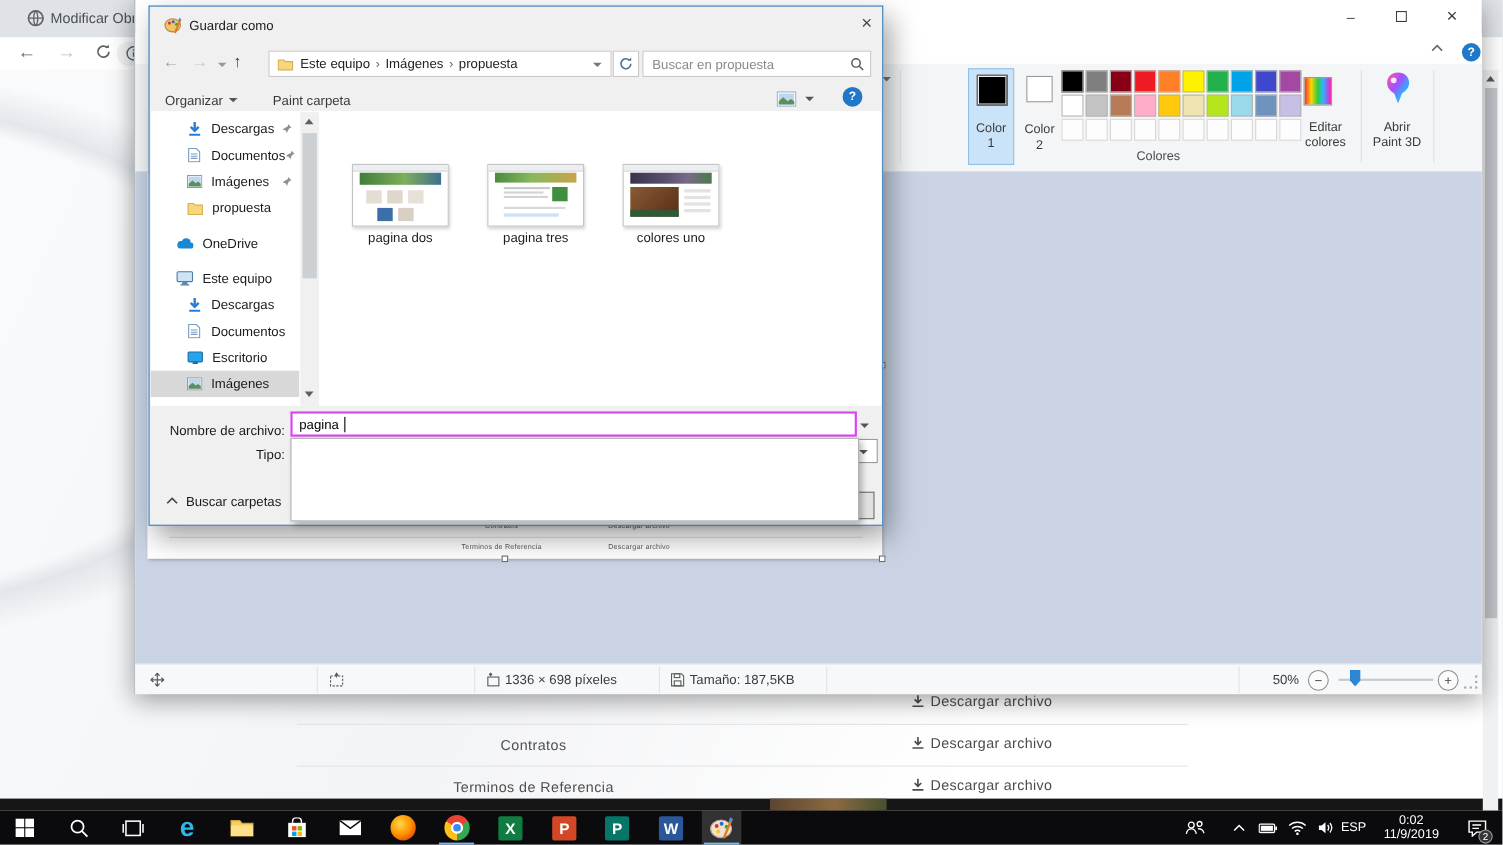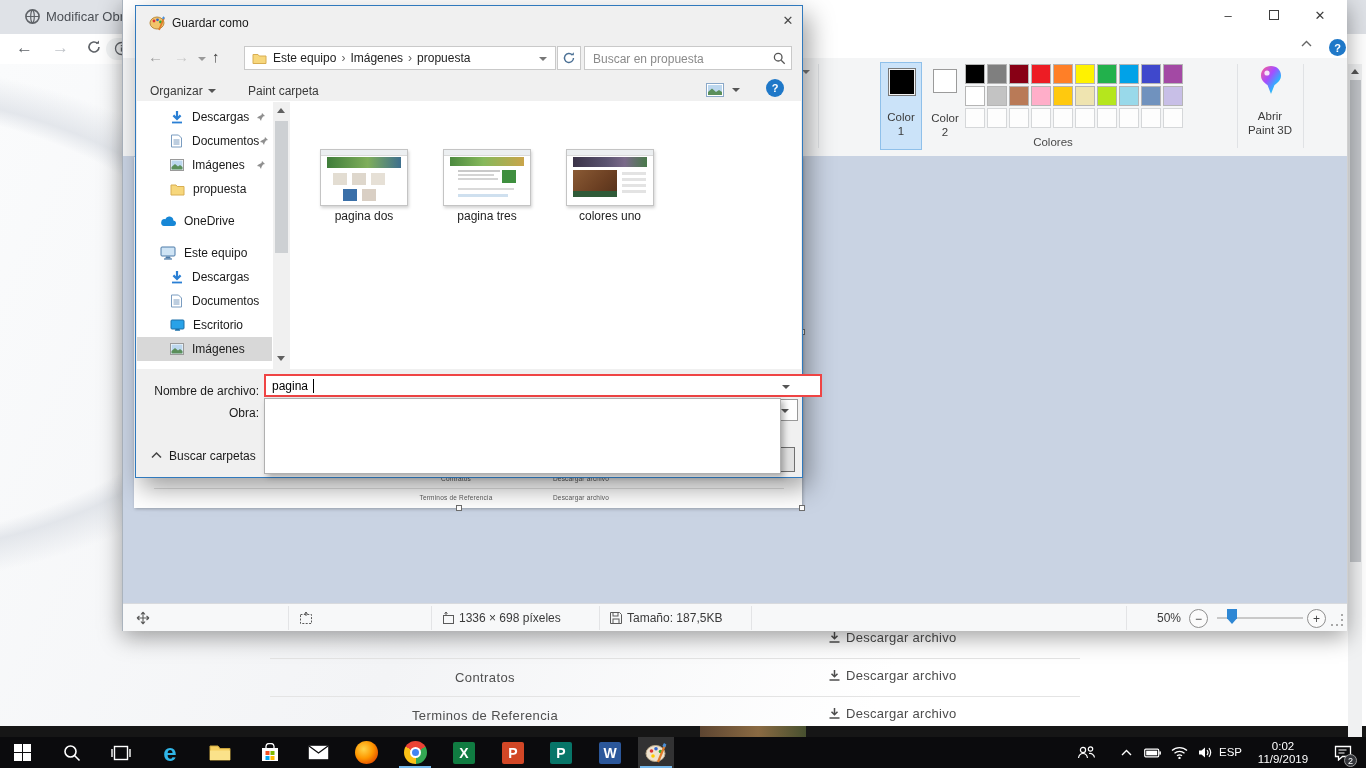--- a/index.html
+++ b/index.html
@@ -70,21 +70,21 @@
   .crumb-sep{font-size:12px;color:#666;margin:0 5px;}
   .cmd{font-size:12px;color:#3a3a3a;top:78px;}
   #dlg-body{left:1px;top:95px;width:664px;height:268px;background:#fff;}
   .side-item{height:24px;display:flex;align-items:center;font-size:12px;color:#1a1a1a;}
   .side-sel{background:#d8d8d8;}
   .pin{color:#8f8f8f;font-size:10px;}
   .thumb{width:88px;height:57px;background:#fff;border:1px solid #c4c4c4;box-shadow:1px 2px 3px rgba(0,0,0,.18);box-sizing:border-box;}
   .thumb .bar{position:absolute;left:0;top:0;width:100%;height:5px;background:#eceff1;border-bottom:1px solid #dadada;}
   .flabel{font-size:12px;color:#1e1e1e;text-align:center;}
   .frow-label{font-size:12px;color:#1a1a1a;text-align:right;width:123px;left:0;}
-  #fname-input{left:128px;top:368px;width:558px;height:23px;background:#fff;border:2px solid #ef4444;box-sizing:border-box;}
+  #fname-input{left:128px;top:368px;width:515px;height:23px;background:#fff;border:2px solid #d946ef;box-sizing:border-box;}
   #fname-text{font-size:12px;color:#000;white-space:pre;}
   #caret{width:1px;height:14px;background:#000;}
   #type-combo{left:128px;top:393px;width:534px;height:22px;background:#fff;border:1px solid #999;box-sizing:border-box;}
   #popup{left:128px;top:392px;width:515px;height:74px;background:#fff;border:1px solid #b0b0b0;
          box-shadow:3px 3px 6px rgba(0,0,0,.3);z-index:5;}
   #btn-sliver{left:643px;top:441px;width:14px;height:23px;background:#e1e1e1;border:1px solid #707070;z-index:4;}
   #hide-folders{font-size:12px;color:#1a1a1a;}
 
   
   #taskbar{left:0;top:737px;width:1366px;height:31px;background:#0b0b0d;z-index:50;}
@@ -230,20 +230,25 @@
     <span class="pal pal-empty" style="left:864px;top:50px;"></span>
     <span class="pal pal-empty" style="left:886px;top:50px;"></span>
     <span class="pal pal-empty" style="left:908px;top:50px;"></span>
     <span class="pal pal-empty" style="left:930px;top:50px;"></span>
     <span class="pal pal-empty" style="left:952px;top:50px;"></span>
     <span class="pal pal-empty" style="left:974px;top:50px;"></span>
     <span class="pal pal-empty" style="left:996px;top:50px;"></span>
     <span class="pal pal-empty" style="left:1018px;top:50px;"></span>
     <span class="pal pal-empty" style="left:1040px;top:50px;"></span>
 
+    <div class="abs" style="left:1052px;top:4px;width:60px;height:90px;">
+      <div class="abs" id="editicon" style="left:10px;"></div>
+      <div class="abs rlabel" style="left:0;top:48px;width:60px;">Editar</div>
+      <div class="abs rlabel" style="left:0;top:62px;width:60px;">colores</div>
+    </div>
     <div class="abs vsep" style="left:1114px;"></div>
 
     <div class="abs" style="left:1118px;top:4px;width:58px;height:90px;">
       <span class="abs" style="left:17px;top:2px;">
         <svg width="26" height="32" viewBox="0 0 26 32">
           <defs>
               <linearGradient id="p3d" x1="0" y1="0" x2="1" y2="1">
             <stop offset="0" stop-color="#ff5f8f"></stop>
                 <stop offset=".4" stop-color="#a64dff"></stop>
             <stop offset=".7" stop-color="#2bb3ff"></stop>
@@ -540,21 +545,21 @@
     <div class="abs flabel" style="left:429px;top:108px;width:88px;">colores uno</div>
   </div>
 
   <div class="abs frow-label" style="top:378px;">Nombre de archivo:</div>
   <div class="abs" id="fname-input">
     <span class="abs" id="fname-text" style="left:6px;top:3px;">pagina </span>
     <span class="abs" id="caret" style="left:47px;top:3px;"></span>
     <span class="abs chev-dn" style="left:516px;top:9px;border-top-color:#555;"></span>
   </div>
 
-  <div class="abs frow-label" style="top:400px;">Obra:</div>
+  <div class="abs frow-label" style="top:400px;">Tipo:</div>
   <div class="abs" id="type-combo">
     <span class="abs chev-dn" style="left:516px;top:9px;border-top-color:#555;"></span>
   </div>
 
   <div class="abs" id="popup"></div>
   <div class="abs" id="btn-sliver"></div>
 
   <span class="abs" style="left:15px;top:445px;">
     <svg width="11" height="8" viewBox="0 0 11 8">
         <path d="M1 6.5L5.5 2 10 6.5" fill="none" stroke="#444" stroke-width="1.5"></path>

